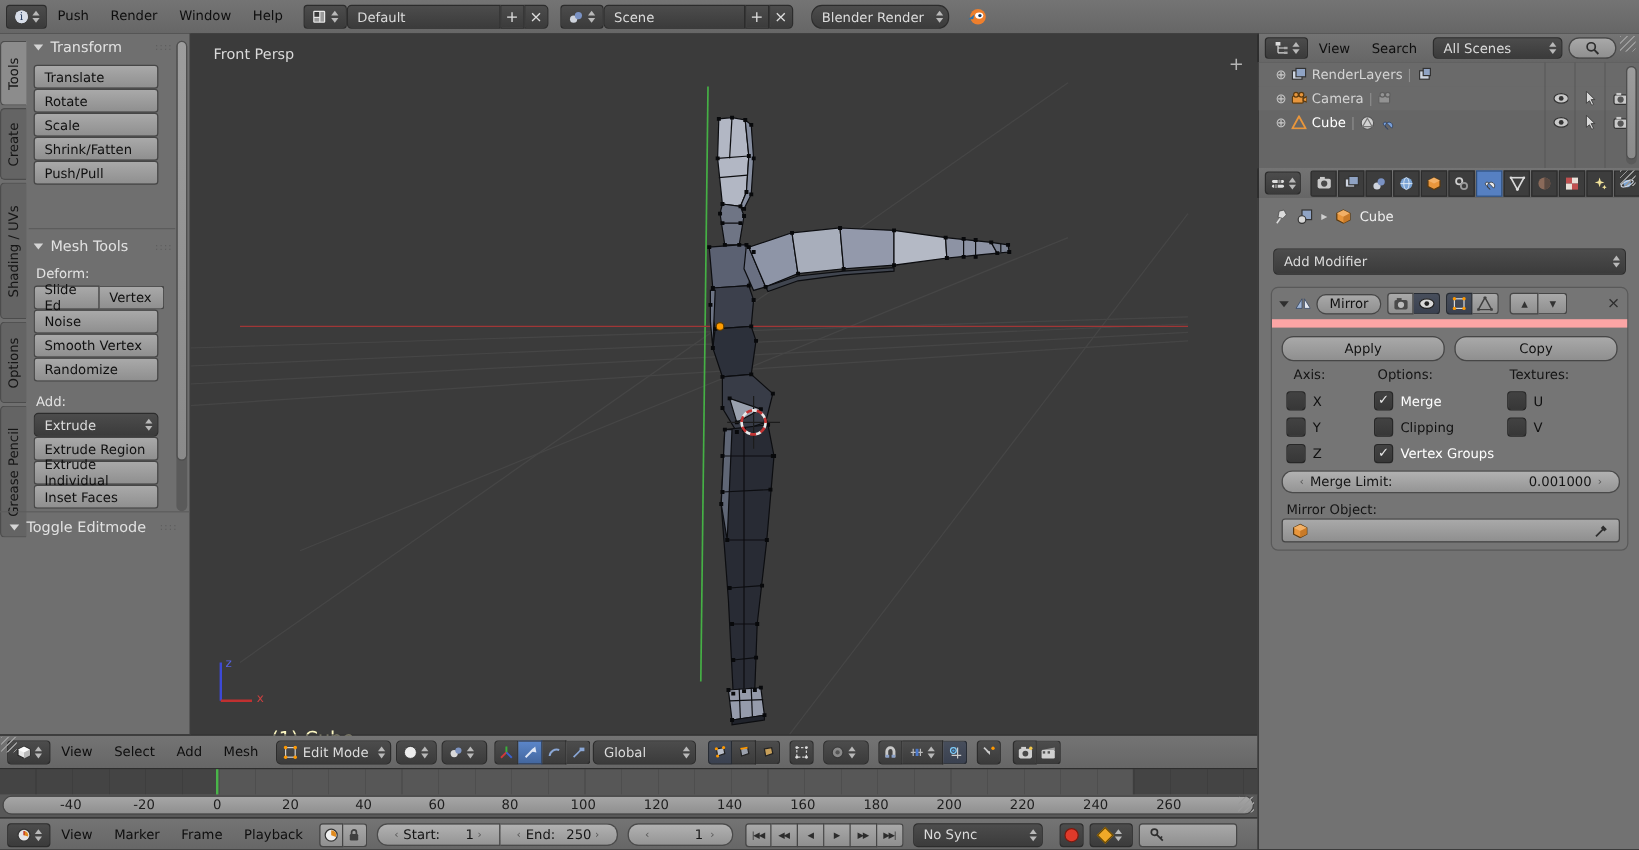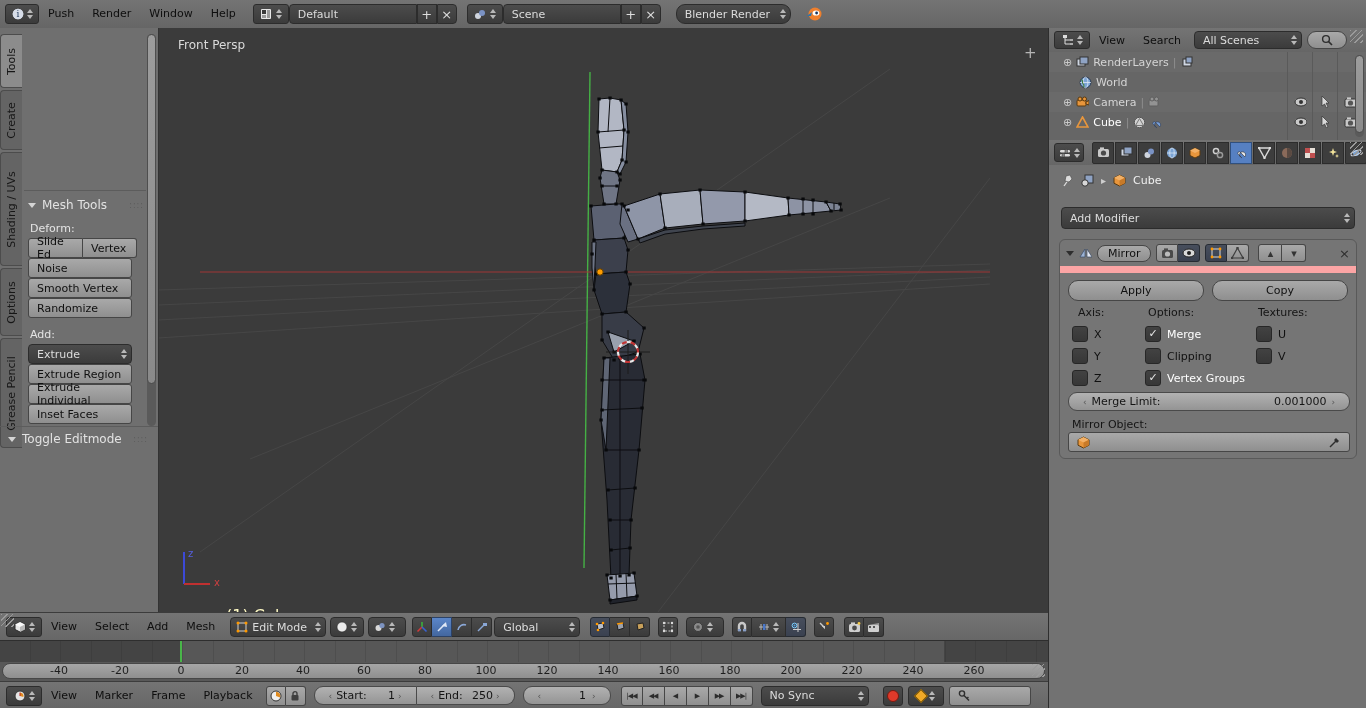--- a/index.html
+++ b/index.html
@@ -247,20 +247,32 @@
         <span>Options</span>
       </div>
     <div class="vtab" style="top:310px;height:108px;">
         <span>Grease Pencil</span>
       </div>
 
     <div class="sbtrack abs" style="left:147px;top:6px;width:9px;height:392px;">
       <div class="sbthumb" style="width:9px;height:350px;box-sizing:border-box;"></div>
     </div>
 
+    <div class="abs" style="left:28px;top:4px;width:116px;">
+      <div class="panel-hdr">
+          <span class="tri"></span>
+          <span>Transform</span>
+          <span class="grip">::::</span>
+        </div>
+      <div class="btn" style="margin-top:8px;width:104px;">Translate</div>
+      <div class="btn" style="margin-top:0;width:104px;">Rotate</div>
+      <div class="btn" style="width:104px;">Scale</div>
+      <div class="btn" style="width:104px;">Shrink/Fatten</div>
+      <div class="btn" style="width:104px;">Push/Pull</div>
+    </div>
     <div class="abs" style="left:24px;top:162px;width:122px;border-top:1px solid #5c5c5c;"></div>
 
     <div class="abs" style="left:28px;top:170px;width:116px;height:226px;overflow:hidden;">
       <div class="panel-hdr">
           <span class="tri"></span>
           <span>Mesh Tools</span>
           <span class="grip">::::</span>
         </div>
       <div style="color:#e4e4e4;margin:10px 0 3px 2px;">Deform:</div>
       <div class="row" style="width:109px;">
@@ -640,31 +652,20 @@
         </span>
       <span>RenderLayers</span>
       <span class="seppipe">|</span>
       <span class="icon12">
           <svg width="13" height="13">
             <rect x="2" y="3" width="8" height="7" fill="#cfd6e2" stroke="#333"></rect>
             <rect x="5" y="1" width="6" height="6" fill="#8fa3c4" stroke="#333"></rect>
           </svg>
         </span>
     </div>
-    <div class="outrow" style="padding-left:30px;">
-      <span class="icon12">
-          <svg width="13" height="13">
-            <circle cx="6.5" cy="6.5" r="5.4" fill="#7aa3d4" stroke="#2a3a52"></circle>
-            <ellipse cx="6.5" cy="6.5" rx="2.4" ry="5.4" fill="none" stroke="#dfe8f2" stroke-width=".8"></ellipse>
-            <line x1="1.2" y1="6.5" x2="11.8" y2="6.5" stroke="#dfe8f2" stroke-width=".8"></line>
-            <path d="M2.5 3.5 Q4 5 3.5 7 L5 9 Q4 10.5 5.5 11" fill="none" stroke="#3f7a3f" stroke-width="1.1"></path>
-          </svg>
-        </span>
-      <span>World</span>
-    </div>
     <div class="outrow" style="padding-left:14px;background:#6a6a6a;">
       <span style="color:#c9c9c9;">⊕</span>
       <span class="icon12">
           <svg width="14" height="13">
             <rect x="1" y="4" width="9" height="6" rx="1" fill="#e8963c" stroke="#5a3a10"></rect>
             <circle cx="4" cy="3" r="2" fill="#e8963c" stroke="#5a3a10"></circle>
             <circle cx="8.5" cy="3" r="2" fill="#e8963c" stroke="#5a3a10"></circle>
             <polygon points="10,6 13,4.5 13,9 10,8" fill="#e8963c" stroke="#5a3a10"></polygon>
           </svg>
         </span>

